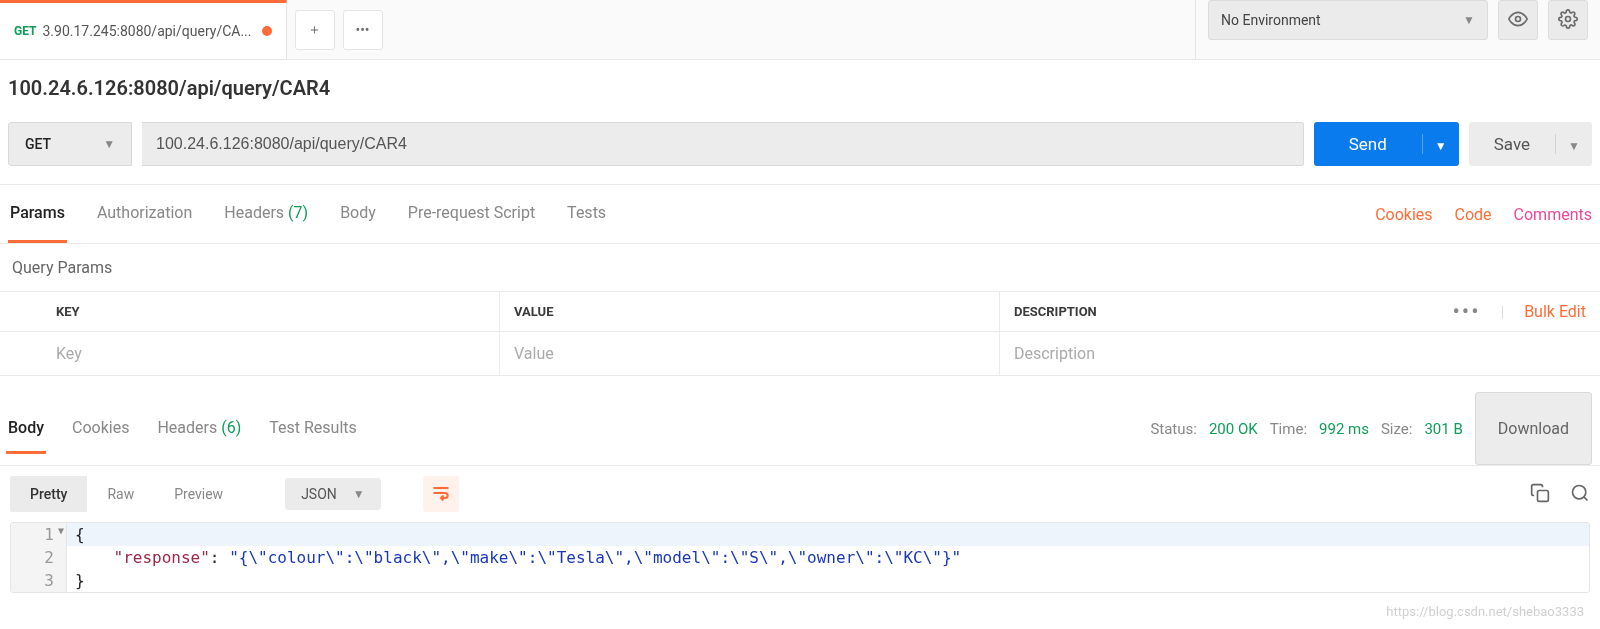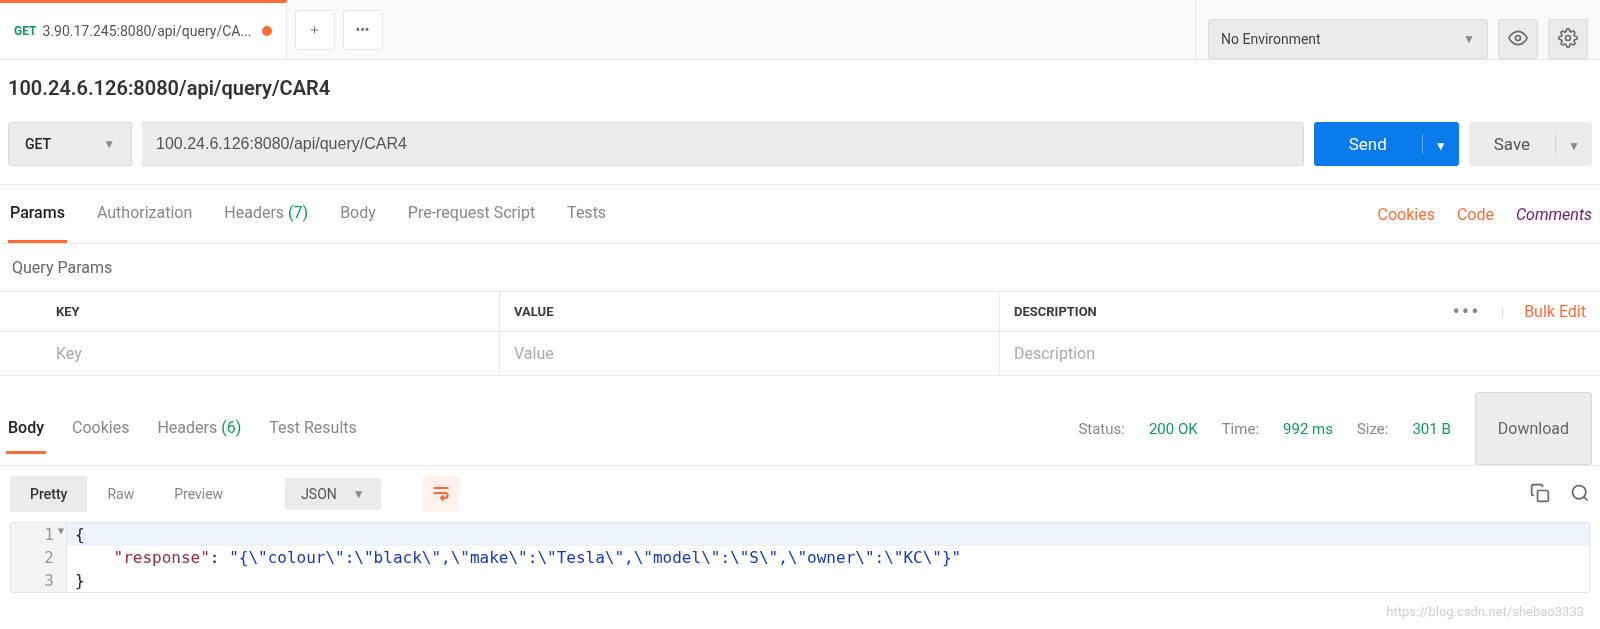--- a/index.html
+++ b/index.html
@@ -4,21 +4,21 @@
 <style>
 * { margin:0; padding:0; box-sizing:border-box; }
 body { font-family:-apple-system,BlinkMacSystemFont,"Segoe UI",Roboto,sans-serif; font-size:14px; color:#282828; background:#fff; width:1600px; }
 .topbar { display:flex; align-items:stretch; height:60px; border-bottom:1px solid #e6e6e6; background:#fafafa; }
 .tab-strip { display:flex; align-items:stretch; flex:1; }
 .tab { display:flex; align-items:center; padding:0 14px; background:#fff; border-right:1px solid #e6e6e6; border-top:3px solid #ff6c37; max-width:310px; position:relative; cursor:pointer; }
 .tab .method { color:#0f9d58; font-size:12px; font-weight:700; margin-right:6px; }
 .tab .title { color:#555; white-space:nowrap; overflow:hidden; text-overflow:ellipsis; max-width:210px; }
 .tab .dirty { width:10px; height:10px; border-radius:50%; background:#ff6c37; margin-left:10px; flex:none; }
 .icon-btn { width:40px; height:40px; display:flex; align-items:center; justify-content:center; color:#6b6b6b; cursor:pointer; background:#fff; border:1px solid #e6e6e6; border-radius:3px; margin:10px 0 0 8px; }
-.topbar-right { display:flex; align-items:flex-end; padding:0 12px; gap:10px; border-left:1px solid #e6e6e6; }
+.topbar-right { display:flex; align-items:flex-start; padding:0 12px; gap:10px; border-left:1px solid #e6e6e6; }
 .env-sel { display:flex; align-items:center; justify-content:space-between; height:40px; width:280px; background:#ebebeb; border:1px solid #dcdcdc; border-radius:3px; padding:0 12px; color:#444; cursor:pointer; }
 .sq { width:40px; height:40px; display:flex; align-items:center; justify-content:center; background:#ebebeb; border:1px solid #dcdcdc; border-radius:3px; cursor:pointer; color:#6b6b6b; }
 .crumb { padding:16px 8px; font-size:20px; font-weight:600; color:#333; }
 .req-row { display:flex; gap:10px; padding:6px 8px 18px 8px; border-bottom:1px solid #ebebeb; }
 .method-sel { display:flex; align-items:center; height:44px; background:#ececec; border:1px solid #d9d9d9; border-radius:3px 0 0 3px; padding:0 16px; cursor:pointer; }
 .method-sel span:first-child { font-weight:500; margin-right:52px; color:#222; }
 .url-in { flex:1; height:44px; background:#ececec; border:1px solid #d9d9d9; border-left:none; border-radius:0 3px 3px 0; padding:0 14px; color:#555; font-size:16px; outline:none; }
 .btn { height:44px; display:flex; align-items:center; border-radius:3px; cursor:pointer; font-size:17px; }
 .btn.send { background:#097bed; color:#fff; }
 .btn.send .lbl { padding:0 35px 0 35px; }
@@ -26,42 +26,42 @@
 .btn.save { background:#ececec; color:#555; }
 .btn.save .lbl { padding:0 25px;text-align:center; }
 .btn.save .dd { border-left:1px solid #d3d3d3; padding:0 12px; }
 .tabs-row { display:flex; align-items:center; justify-content:space-between; padding:0 8px; border-bottom:1px solid #ebebeb; }
 .tabs-left { display:flex; gap:28px; }
 .ptab { padding:18px 2px; color:#888; cursor:pointer; font-size:16px; }
 .ptab.active { color:#222; font-weight:500; border-bottom:3px solid #ff6c37; }
 .ptab .count { color:#0f9d58; }
 .tabs-right { display:flex; gap:22px; }
 .lnk { color:#ff6c37; font-size:16px; cursor:pointer; }
-.lnk.dim { color:#701a75;font-style:italic; }
+.lnk.dim { color:#ec4899; }
 .section-h { padding:14px 12px; font-size:16px; color:#666; }
 .tbl { display:flex; border-top:1px solid #ebebeb; }
 .thead { display:flex; flex:1; }
 .th { font-size:13px; font-weight:700; color:#3a3a3a; padding:12px 14px; border-right:1px solid #ebebeb; }
 .th.key { flex:0 0 500px; padding-left:56px; }
 .th.val { flex:0 0 500px; }
 .th.desc { flex:1; border-right:none; }
 .th-actions { display:flex; align-items:center; gap:20px; padding:0 14px; }
 .dottt { color:#888; font-size:22px; cursor:pointer; letter-spacing:2px; }
 .bulk { color:#ff6c37; font-size:16px; cursor:pointer; }
 .trow { display:flex; border-top:1px solid #ebebeb; border-bottom:1px solid #ebebeb; }
 .td { padding:12px 14px; border-right:1px solid #ebebeb; font-size:16px; color:#aaa; }
 .td.key { flex:0 0 500px; padding-left:56px; }
 .td.val { flex:0 0 500px; }
 .td.desc { flex:1; border-right:none; }
 .resp-header { display:flex; align-items:center; justify-content:space-between; padding:0 8px 0 6px; margin-top:16px; border-bottom:1px solid #ebebeb; }
 .resp-tabs { display:flex; gap:24px; }
 .rtab { padding:14px 2px; color:#888; cursor:pointer; font-size:16px; }
 .rtab.active { color:#222; font-weight:500; border-bottom:3px solid #ff6c37; }
 .rtab .count { color:#0f9d58; }
-.resp-meta { display:flex; align-items:center; gap:24px; color:#888; font-size:15px; }
+.resp-meta { display:flex; align-items:center; gap:12px; color:#888; font-size:15px; }
 .resp-meta .v { color:#0f9d58; }
 .dl-btn { background:#ececec; border:1px solid #d9d9d9; border-radius:3px; padding:26px 22px; color:#666; cursor:pointer; font-size:16px; }
 .body-tb { display:flex; align-items:center; gap:42px; padding:10px 10px; }
 .seg { display:flex; background:#ebebeb; border-radius:3px; overflow:hidden; }
 .seg div { padding:10px 20px; color:#888; cursor:pointer; }
 .seg div.on { background:#ebebeb; color:#333; font-weight:500; }
 .seg div:not(.on){ background:#fff; }
 .fmt { display:flex; align-items:center; gap:16px; background:#ebebeb; border-radius:3px; padding:8px 16px; cursor:pointer; color:#555; }
 .wrap-ic { width:36px;height:36px;display:flex;align-items:center;justify-content:center;background:#fff1eb;border-radius:3px;cursor:pointer; }
 .wrap-ic svg{stroke:#ff6c37;}

